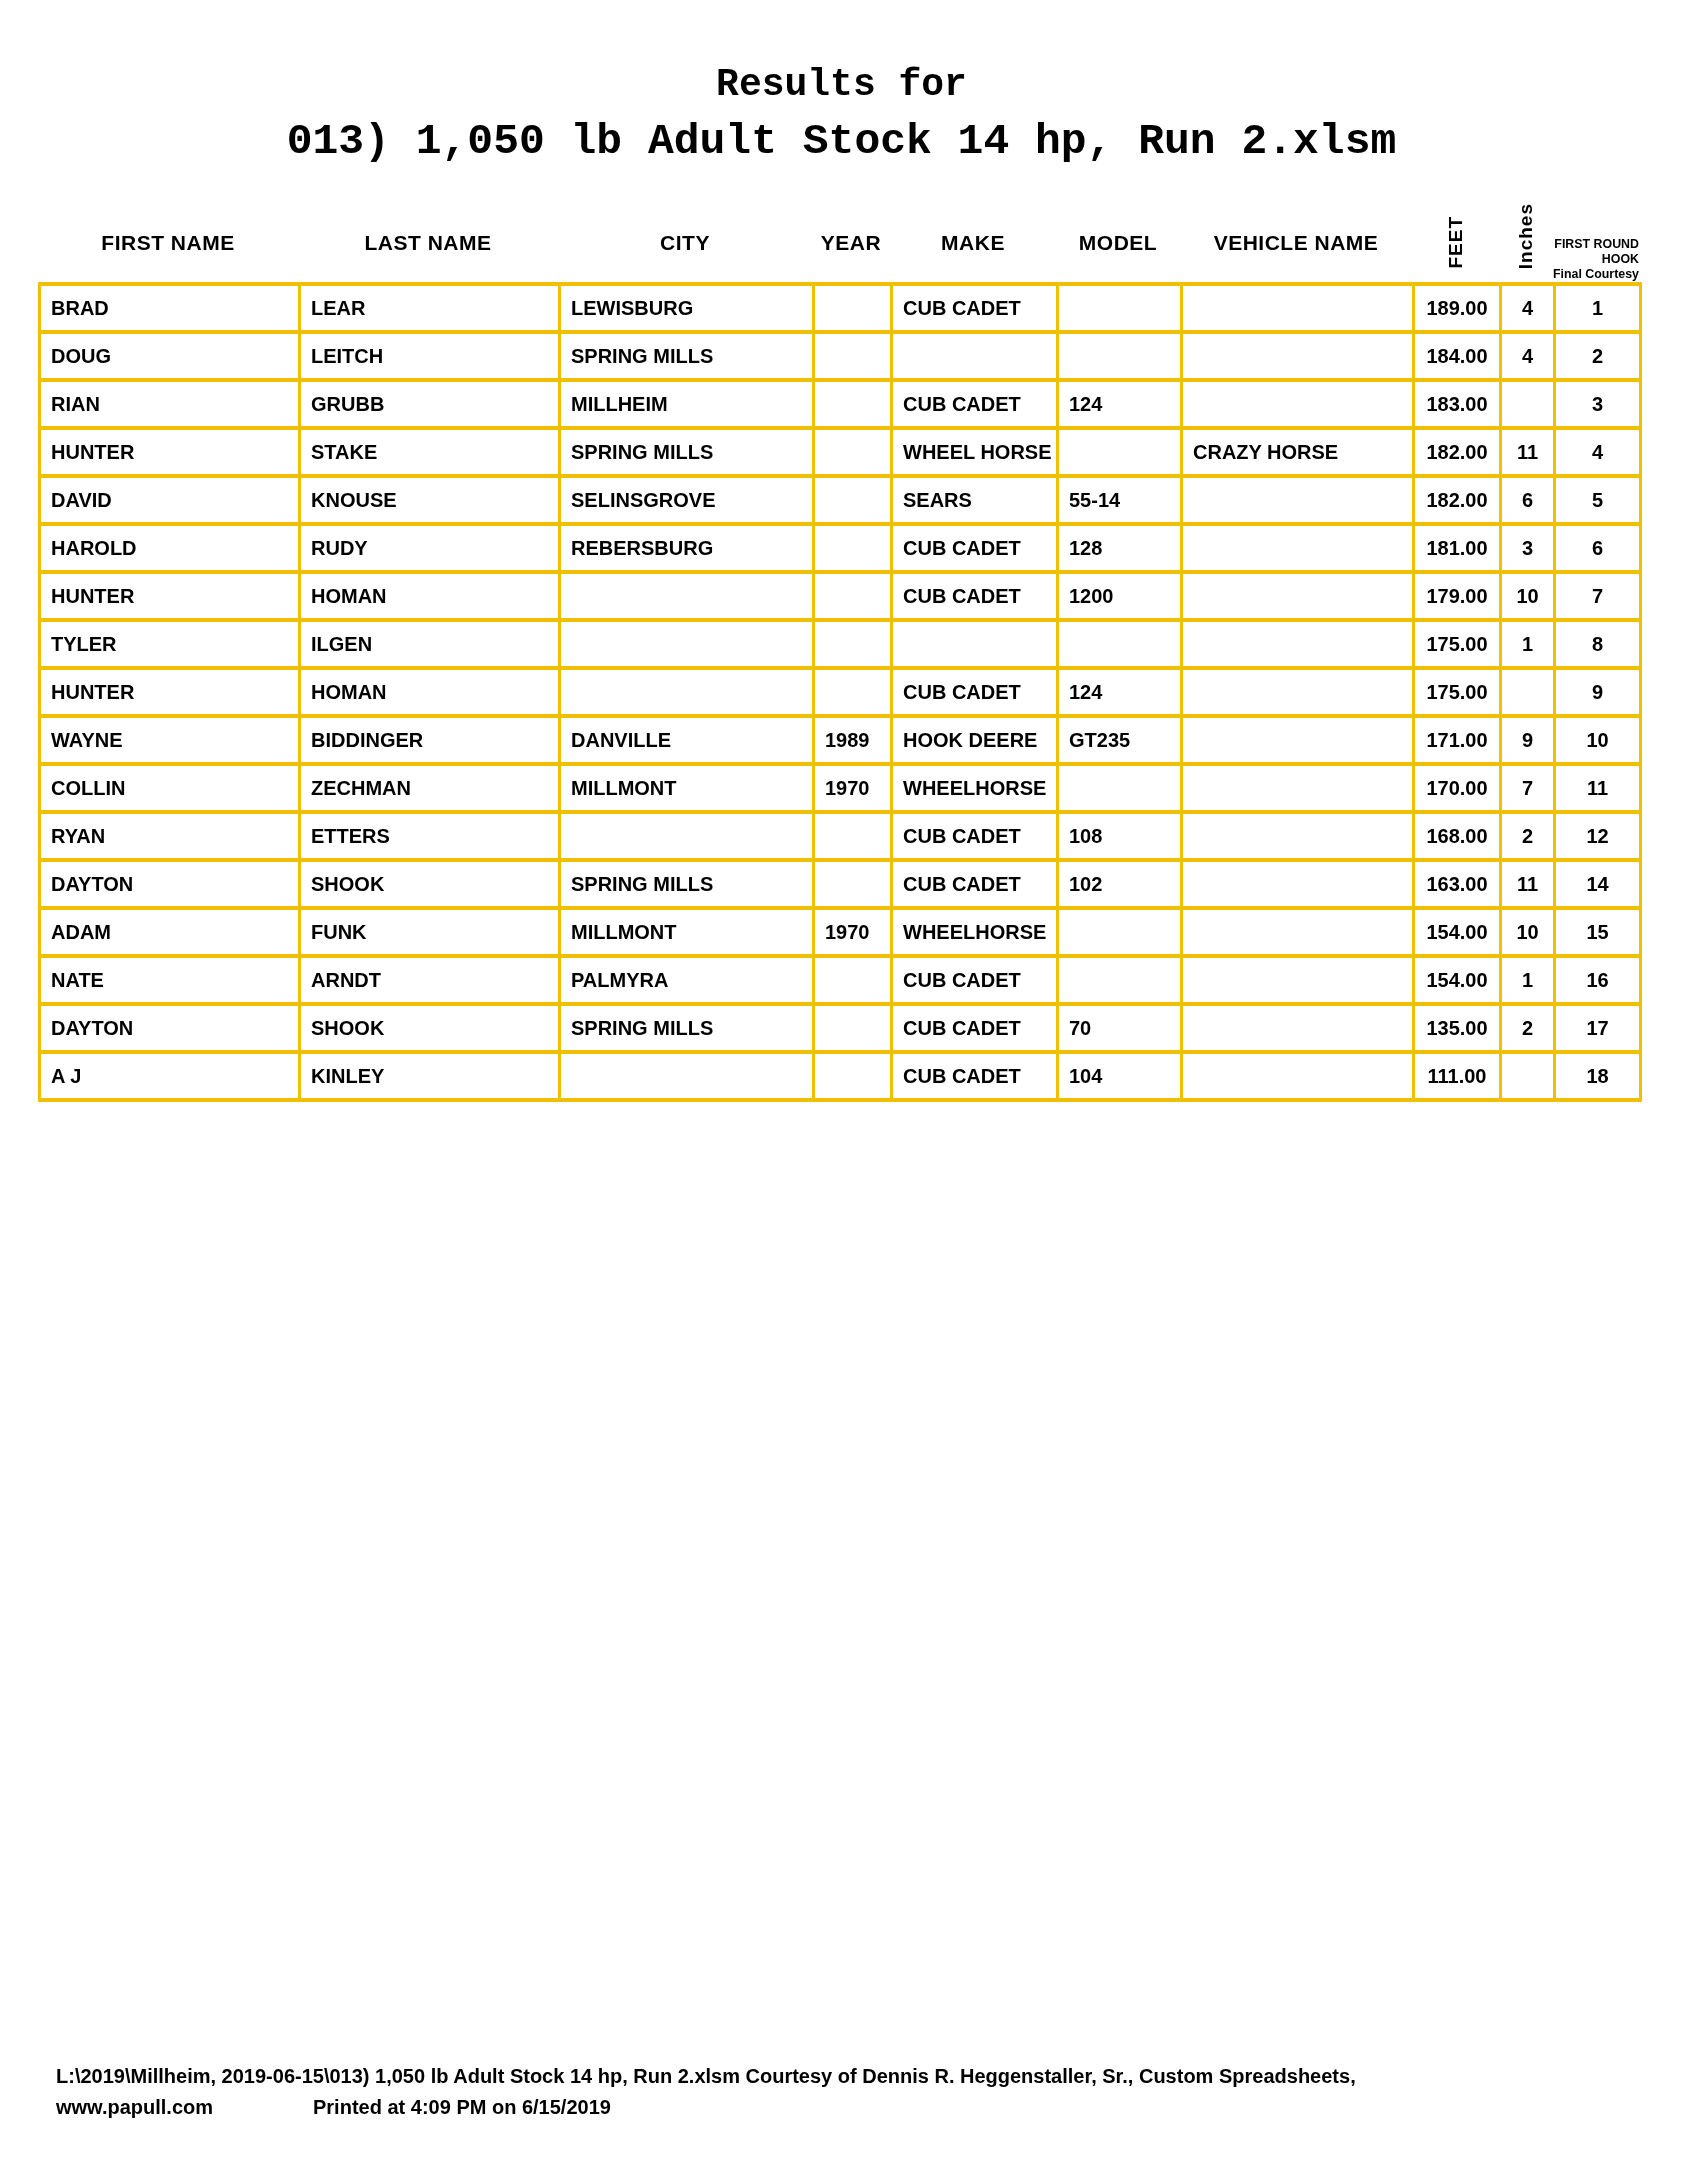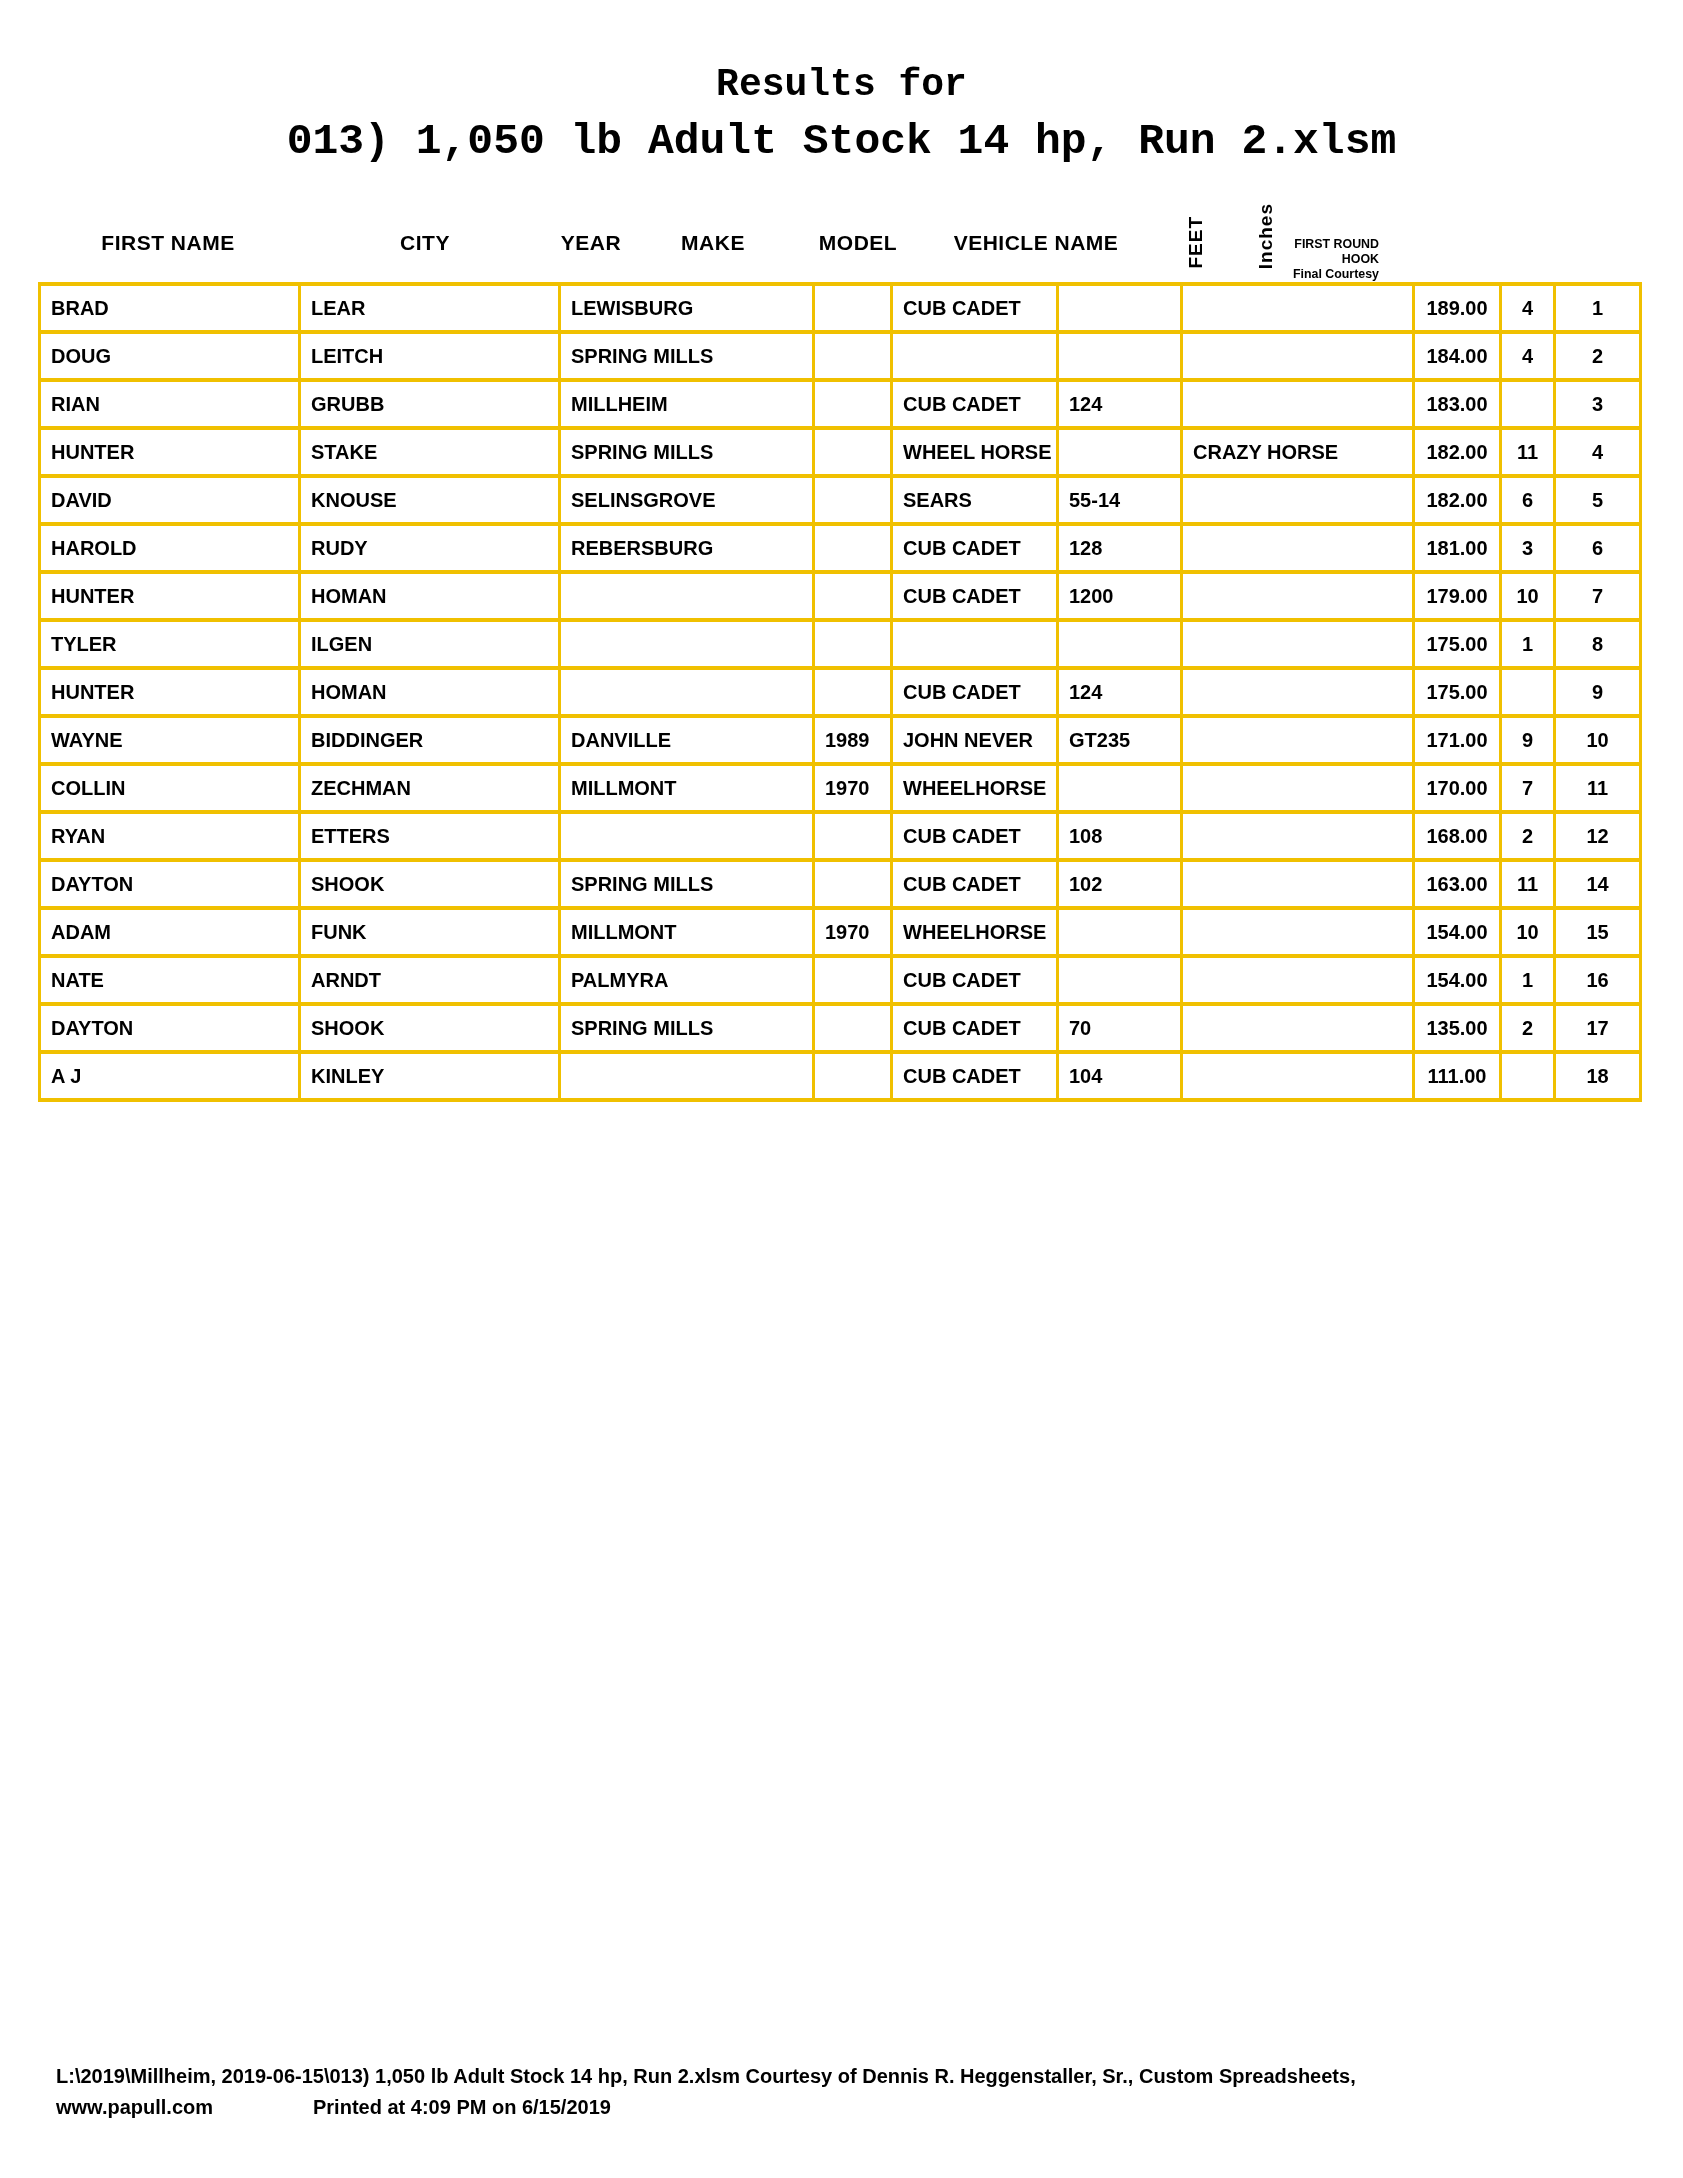--- a/index.html
+++ b/index.html
@@ -41,20 +41,23 @@
 
 <div class="title-block">
   <div class="title-line1">Results for</div>
   <div class="title-line2">013) 1,050 lb Adult Stock 14 hp, Run 2.xlsm</div>
 </div>
 
 <div class="sheet">
   <div class="colheads" id="colheads">
       <div class="ch ch-h" style="width: 260px;">
         <span>FIRST NAME</span>
+      </div>
+      <div class="ch ch-h" style="width: 260px;">
+        <span>LAST NAME</span>
       </div>
       <div class="ch ch-h" style="width: 254px;">
         <span>CITY</span>
       </div>
       <div class="ch ch-h" style="width: 78px;">
         <span>YEAR</span>
       </div>
       <div class="ch ch-h" style="width: 166px;">
         <span>MAKE</span>
       </div>
@@ -196,21 +199,21 @@
           <td class="al-left"></td>
           <td class="al-center">175.00</td>
           <td class="al-center"></td>
           <td class="al-center">9</td>
         </tr>
         <tr>
           <td class="al-left">WAYNE</td>
           <td class="al-left">BIDDINGER</td>
           <td class="al-left">DANVILLE</td>
           <td class="al-left">1989</td>
-          <td class="al-left">JOHN NEVER</td>
+          <td class="al-left">HOOK DEERE</td>
           <td class="al-left">GT235</td>
           <td class="al-left"></td>
           <td class="al-center">171.00</td>
           <td class="al-center">9</td>
           <td class="al-center">10</td>
         </tr>
         <tr>
           <td class="al-left">COLLIN</td>
           <td class="al-left">ZECHMAN</td>
           <td class="al-left">MILLMONT</td>

